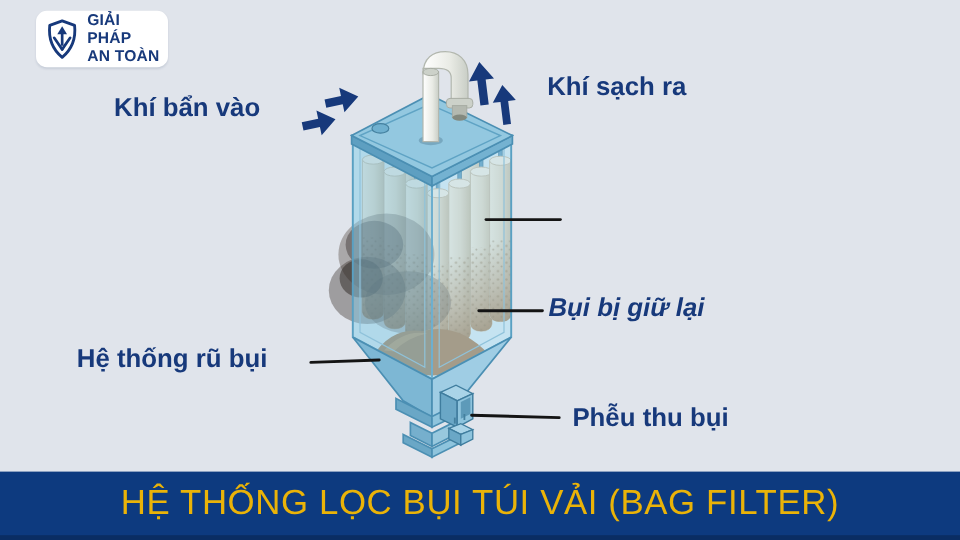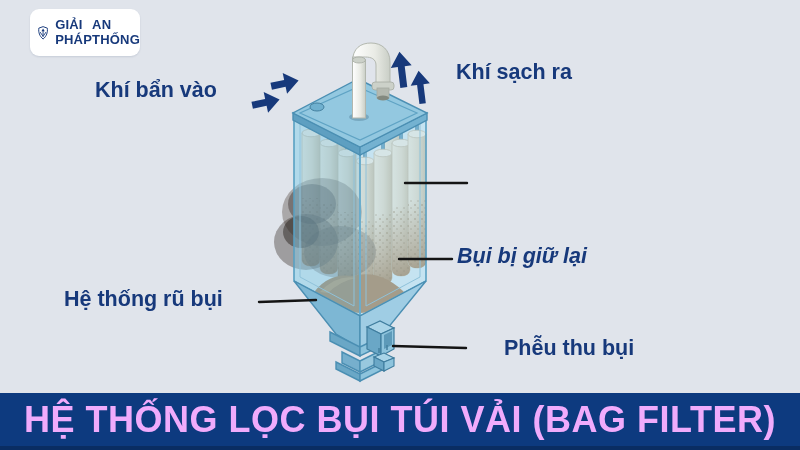--- a/index.html
+++ b/index.html
@@ -3,35 +3,35 @@
 <meta charset="utf-8">
 <style>
   html,body{margin:0;padding:0;}
   body{font-family:"Liberation Sans","DejaVu Sans",sans-serif;}
   .canvas{position:relative;width:800px;height:450px;background:#e0e4eb;overflow:hidden;}
   .illustration{position:absolute;left:0;top:0;width:800px;height:450px;}
   
   .logo{position:absolute;left:30px;top:9px;width:110px;height:47px;background:#ffffff;
         border-radius:9px;display:flex;align-items:center;gap:6px;padding-left:7px;
         box-sizing:border-box;box-shadow:0 1px 2px rgba(20,40,80,.12);}
-  .logo-text{display:flex;flex-direction:row;justify-content:center;}
+  .logo-text{display:flex;flex-direction:column;justify-content:center;}
   .logo-text span{font-size:13px;font-weight:800;color:#17397b;line-height:1.15;letter-spacing:.2px;}
   
   .lbl{position:absolute;font-size:21.5px;font-weight:800;color:#17397b;white-space:nowrap;}
   .lbl-inlet{left:95px;top:78px;}
   .lbl-outlet{left:456px;top:60px;}
   .lbl-bags{left:477px;top:171px;}
   .lbl-dust{left:457px;top:244px;font-style:italic;}
   .lbl-shake{left:64px;top:287px;}
-  .lbl-hopper{left:504px;top:336px;}
+  .lbl-hopper{left:477px;top:336px;}
   
   .banner{position:absolute;left:0;top:393px;width:800px;height:57px;background:#0d3a7f;
           border-bottom:4px solid #0a2d63;box-sizing:border-box;
           display:flex;align-items:center;justify-content:center;}
-  .banner span{color:#f0abfc;font-size:36px;font-weight:700;letter-spacing:.5px;white-space:nowrap;}
+  .banner span{color:#eab308;font-size:29px;font-weight:400;letter-spacing:.5px;white-space:nowrap;}
   
   .bagBody{fill:url(#bagGrad);stroke:#c4b79f;stroke-width:.8;}
   .bagCap{fill:#f4efe3;stroke:#c4b79f;stroke-width:.8;}
   .pin{fill:#4d93bb;stroke:#2f6f93;stroke-width:.6;}
   .edge{stroke:#4b8fb3;stroke-width:1.4;}
   .leader{fill:none;stroke-width:2.4;stroke-linecap:round;}
 </style>
 </head>
 <body>
 
@@ -213,21 +213,21 @@
   <div class="logo">
     <svg width="30" height="36" viewBox="0 0 40 46">
       <path d="M20 2 L34 7 C35.5 21 32 33 20 43 C8 33 4.5 21 6 7 Z" fill="none" stroke="#17397b" stroke-width="3.2" stroke-linejoin="round"></path>
       <line x1="20" y1="30" x2="20" y2="15" stroke="#17397b" stroke-width="3"></line>
       <polygon points="20,8 14.5,17 25.5,17" fill="#17397b"></polygon>
       <line x1="11" y1="21" x2="20" y2="34" stroke="#17397b" stroke-width="3" stroke-linecap="round"></line>
       <line x1="29" y1="21" x2="20" y2="34" stroke="#17397b" stroke-width="3" stroke-linecap="round"></line>
     </svg>
     <div class="logo-text">
       <span>GIẢI PHÁP</span>
-      <span>AN THỐNG</span>
+      <span>AN TOÀN</span>
     </div>
   </div>
 
   <div class="lbl lbl-outlet">Khí sạch ra</div>
   <div class="lbl lbl-inlet">Khí bẩn vào</div>
   <div class="lbl lbl-dust">Bụi bị giữ lại</div>
   <div class="lbl lbl-shake">Hệ thống rũ bụi</div>
   <div class="lbl lbl-hopper">Phễu thu bụi</div>
 
   <div class="banner">

